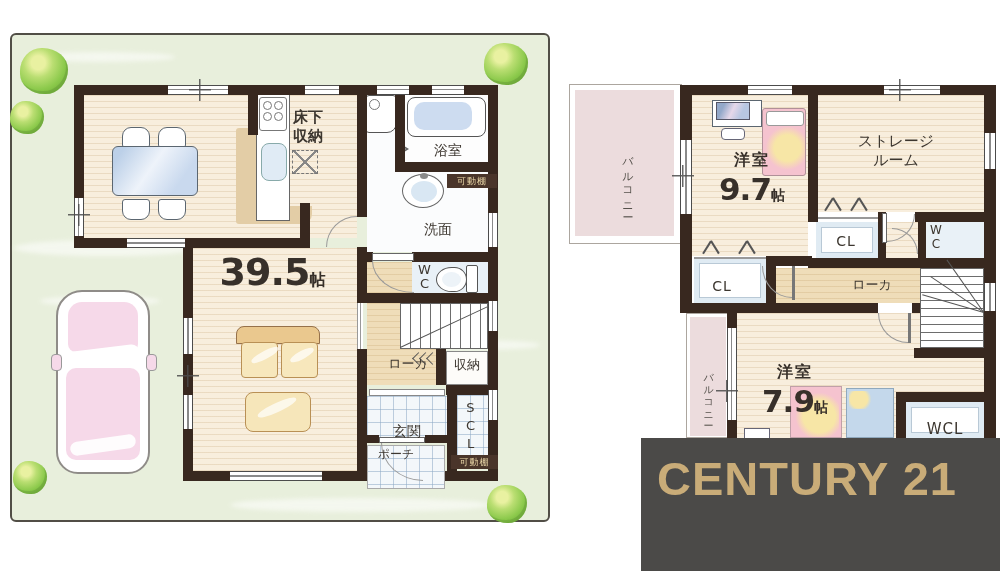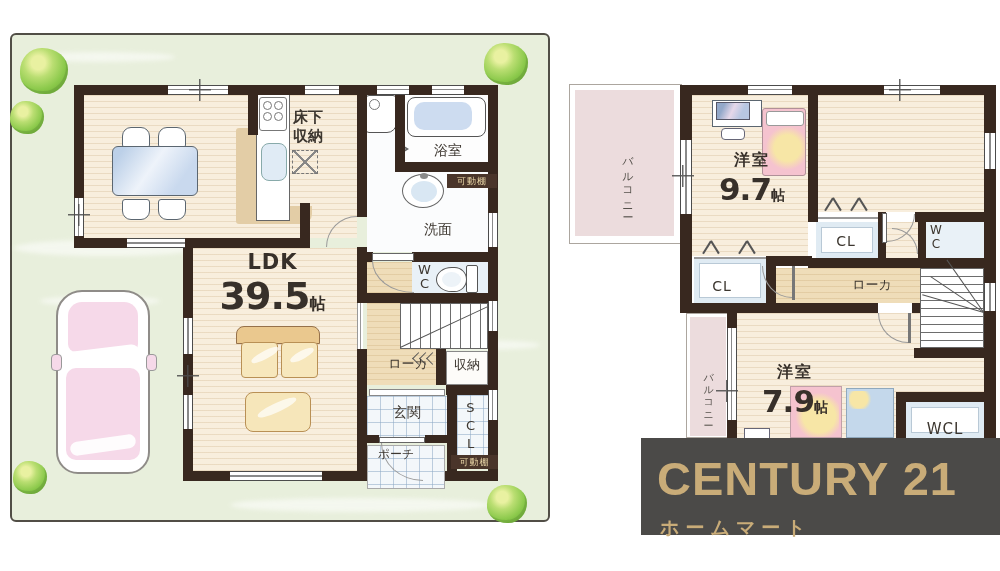--- a/index.html
+++ b/index.html
@@ -184,26 +184,26 @@
     <div class="mark" style="left:68px;top:204px"></div>
     <div class="mark" style="left:177px;top:365px"></div>
 
     <div class="lbl" style="left:288px;top:108px;width:40px;font-size:15px;font-weight:600">床下収納</div>
     <div class="lbl" style="left:420px;top:142px;width:56px">浴室</div>
     <div class="shelf-lbl" style="left:447px;top:174px;width:50px;height:14px">可動棚</div>
     <div class="lbl" style="left:408px;top:221px;width:60px">洗面</div>
     <div class="lbl brk" style="left:416px;top:263px;width:17px;font-size:13px;line-height:1.1">WC</div>
     <div class="lbl" style="left:377px;top:356px;width:62px;font-size:13px">ローカ</div>
     <div class="lbl" style="left:444px;top:357px;width:46px;font-size:13px">収納</div>
-    <div class="lbl" style="left:371px;top:404px;width:72px">玄関</div>
+    <div class="lbl" style="left:371px;top:423px;width:72px">玄関</div>
     <div class="lbl vert-up" style="left:456px;top:398px;width:22px;height:58px;font-size:13px;color:#3c362f">SCL</div>
     <div class="lbl" style="left:360px;top:447px;width:72px;font-size:12px">ポーチ</div>
     <div class="shelf-lbl" style="left:451px;top:455px;width:47px;height:14px">可動棚</div>
     <div class="size-label big" style="left:205px;top:250px;width:135px">
-      <span class="nm">LDK</span><span class="val">39.5</span><span class="unit">帖</span>
+      <span class="val">39.5</span><span class="unit">帖</span>
     </div>
   </div>
 
   <div class="grp">
 
     <div class="a" style="left:569px;top:84px;width:113px;height:160px;background:#fff;border:1.5px solid #aca69f;box-sizing:border-box">
       <div class="floor-bal" style="left:5px;top:5px;width:99px;height:146px"></div>
     </div>
     <div class="a" style="left:686px;top:313px;width:42px;height:125px;background:#fff;border:1.5px solid #aca69f;border-right:none;box-sizing:border-box">
       <div class="floor-bal" style="left:3px;top:3px;width:36px;height:119px"></div>
@@ -281,29 +281,29 @@
     <div class="dline" style="left:920px;top:312px;width:64px;transform:rotate(55deg);transform-origin:right top"></div>
 
     <div class="mark" style="left:889px;top:79px"></div>
     <div class="mark" style="left:672px;top:165px"></div>
     <div class="mark" style="left:716px;top:380px"></div>
 
     <div class="lbl vert" style="left:608px;top:126px;width:26px;height:112px;font-size:11px">バルコニー</div>
     <div class="size-label" style="left:698px;top:150px;width:108px">
       <span class="nm">洋室</span><span class="val">9.7</span><span class="unit">帖</span>
     </div>
+    <div class="lbl" style="left:856px;top:132px;width:80px;font-size:15px">ストレージルーム</div>
     <div class="lbl" style="left:826px;top:233px;width:40px;letter-spacing:1px">CL</div>
     <div class="lbl brk" style="left:928px;top:224px;width:16px;font-size:12px;line-height:1.15">WC</div>
     <div class="lbl" style="left:838px;top:277px;width:68px;font-size:13px">ローカ</div>
     <div class="lbl" style="left:700px;top:278px;width:44px;letter-spacing:1px">CL</div>
     <div class="size-label" style="left:740px;top:362px;width:110px">
       <span class="nm">洋室</span><span class="val">7.9</span><span class="unit">帖</span>
     </div>
     <div class="lbl" style="left:908px;top:420px;width:74px;font-size:15px;letter-spacing:1px">WCL</div>
     <div class="lbl vert" style="left:692px;top:348px;width:22px;height:92px;font-size:10px;letter-spacing:2px">バルコニー</div>
   </div>
 
-  <div class="banner" style="left:641px;top:438px;width:359px;height:97px">
+  <div class="banner" style="left:641px;top:438px;width:359px;height:133px">
     <div class="brand-name" style="left:16px;top:13px">CENTURY 21</div>
-    <div class="brand-sub" style="left:19px;top:77px">ホームマート</div>
   </div>
 
 </div>
 
 </body></html>

